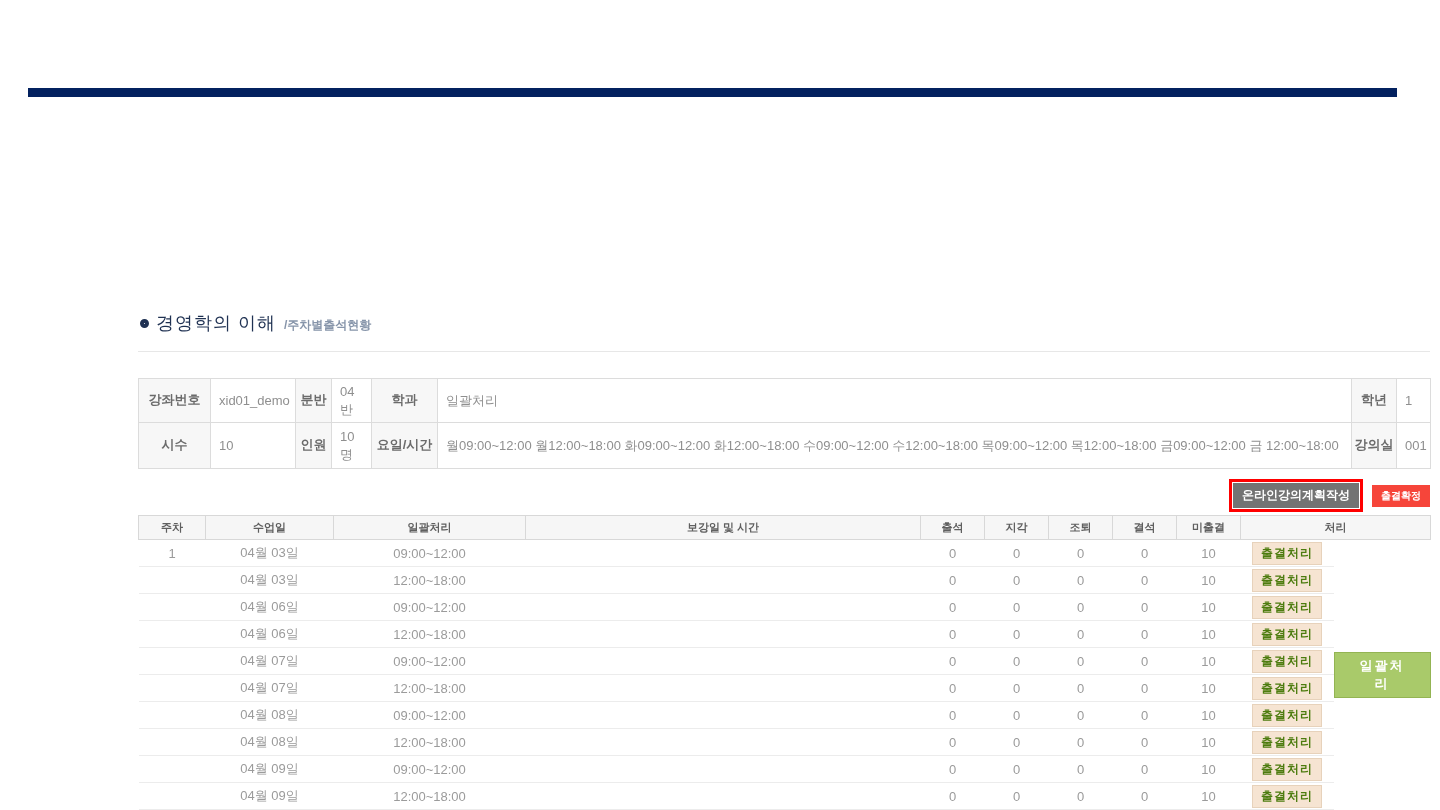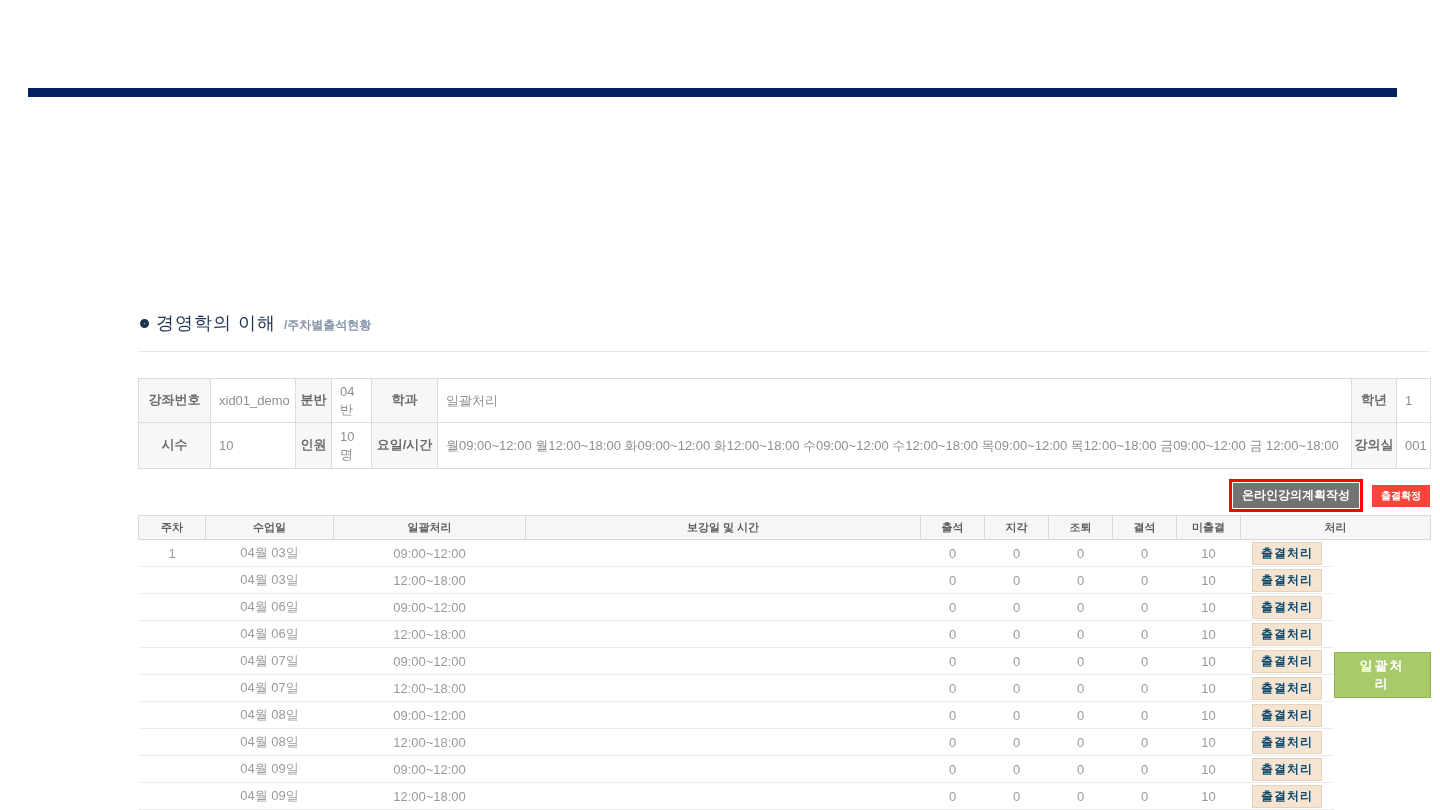--- a/index.html
+++ b/index.html
@@ -27,21 +27,21 @@
   .actions-row { position:absolute; left:138px; top:479px; width:1292px; display:flex; justify-content:flex-end; align-items:center; gap:9px; }
   .highlight-frame { border:3px solid #ff0000; padding:1px; display:inline-flex; }
   .btn-blue { background:#737373; color:#ffffff; font-size:12px; font-weight:bold; border:none; padding:4px 9px; cursor:pointer; font-family:inherit; }
   .btn-red { background:#f6453a; color:#ffffff; font-size:10px; font-weight:bold; border:none; padding:4px 9px; cursor:pointer; font-family:inherit; }
 
   
   .att-table { position:absolute; left:138px; top:515px; width:1292px; border-collapse:collapse; table-layout:fixed; }
   .att-table thead th { background:#f6f6f6; border:1px solid #d8d8d8; color:#5f5f5f; font-size:11px; font-weight:bold; height:24px; padding:2px; }
   .att-table tbody td { border-bottom:1px solid #ececec; color:#9b9b9b; font-size:13px; height:27px; text-align:center; vertical-align:middle; }
   .att-table tbody td.c-batch { border:none; text-align:center; vertical-align:middle; }
-  .btn-process { background:#f6e4d2; border:1px solid #e7d2bb; color:#0c4a6e; font-size:12px; font-weight:bold; padding:2px 8px; cursor:pointer; font-family:inherit; letter-spacing:1px; }
+  .btn-process { background:#f6e4d2; border:1px solid #e7d2bb; color:#4d7c0f; font-size:12px; font-weight:bold; padding:2px 8px; cursor:pointer; font-family:inherit; letter-spacing:1px; }
   .btn-batch { background:#a9ca6a; border:1px solid #93b453; color:#ffffff; font-size:13px; font-weight:bold; padding:4px 24px; cursor:pointer; font-family:inherit; letter-spacing:2px; }
 </style>
 </head>
 <body>
 
 <div class="top-rule"></div>
 
 <div class="page-title-row">
   <span class="title-bullet"></span>
   <span class="page-title">경영학의 이해</span>

